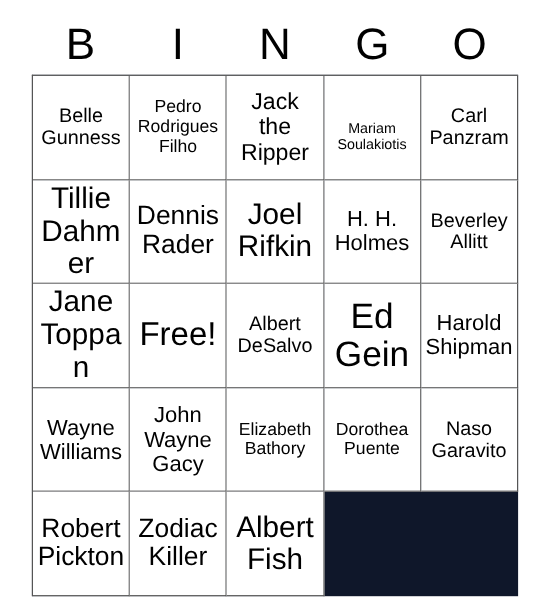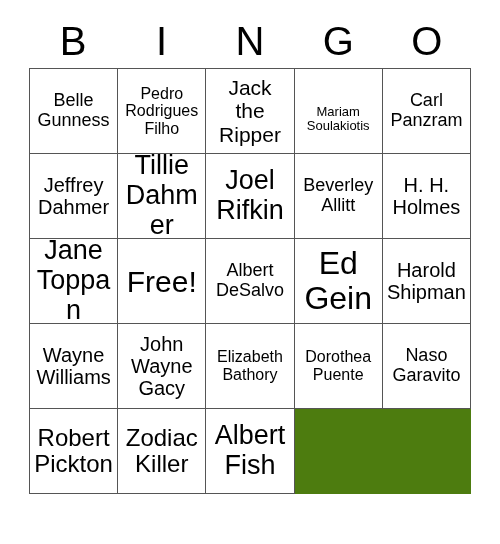--- a/index.html
+++ b/index.html
@@ -43,28 +43,28 @@
     color: #000000;
     letter-spacing: 0;
   }
 
   
   #bingo-grid {
     position: absolute;
     left: 29px;
     top: 68px;
     width: 442px;
-    height: 426px;
+    height: 474px;
     display: grid;
     grid-template-columns: repeat(5, 1fr);
     grid-template-rows: repeat(5, 1fr);
     border-top: 1px solid #555555;
     border-left: 1px solid #555555;
     box-sizing: border-box;
-    background: #4d7c0f;
+    background: #0f172a;
   }
   .bingo-cell {
     border-right: 1px solid #555555;
     border-bottom: 1px solid #555555;
     box-sizing: border-box;
     display: flex;
     align-items: center;
     justify-content: center;
     text-align: center;
     padding: 2px 3px;
@@ -124,39 +124,39 @@
     <div class="bingo-cell">
         <span class="cell-text fs-xs">Mariam
 Soulakiotis</span>
       </div>
     <div class="bingo-cell">
         <span class="cell-text fs-m">Carl
 Panzram</span>
       </div>
 
     <div class="bingo-cell">
-        <span class="cell-text fs-ml">Jeffrey
-Dahmer</span>
-      </div>
-    <div class="bingo-cell">
         <span class="cell-text fs-xxl">Tillie
 Dahmer</span>
       </div>
     <div class="bingo-cell">
+        <span class="cell-text fs-xl">Dennis
+Rader</span>
+      </div>
+    <div class="bingo-cell">
         <span class="cell-text fs-xxl">Joel
 Rifkin</span>
       </div>
     <div class="bingo-cell">
+        <span class="cell-text fs-ml">H. H.
+Holmes</span>
+      </div>
+
+    <div class="bingo-cell">
         <span class="cell-text fs-m">Beverley
 Allitt</span>
-      </div>
-
-    <div class="bingo-cell">
-        <span class="cell-text fs-ml">H. H.
-Holmes</span>
       </div>
     <div class="bingo-cell">
         <span class="cell-text fs-xxl">Jane
 Toppan</span>
       </div>
     <div class="bingo-cell">
         <span class="cell-text fs-free">Free!</span>
       </div>
     <div class="bingo-cell">
         <span class="cell-text fs-m">Albert

